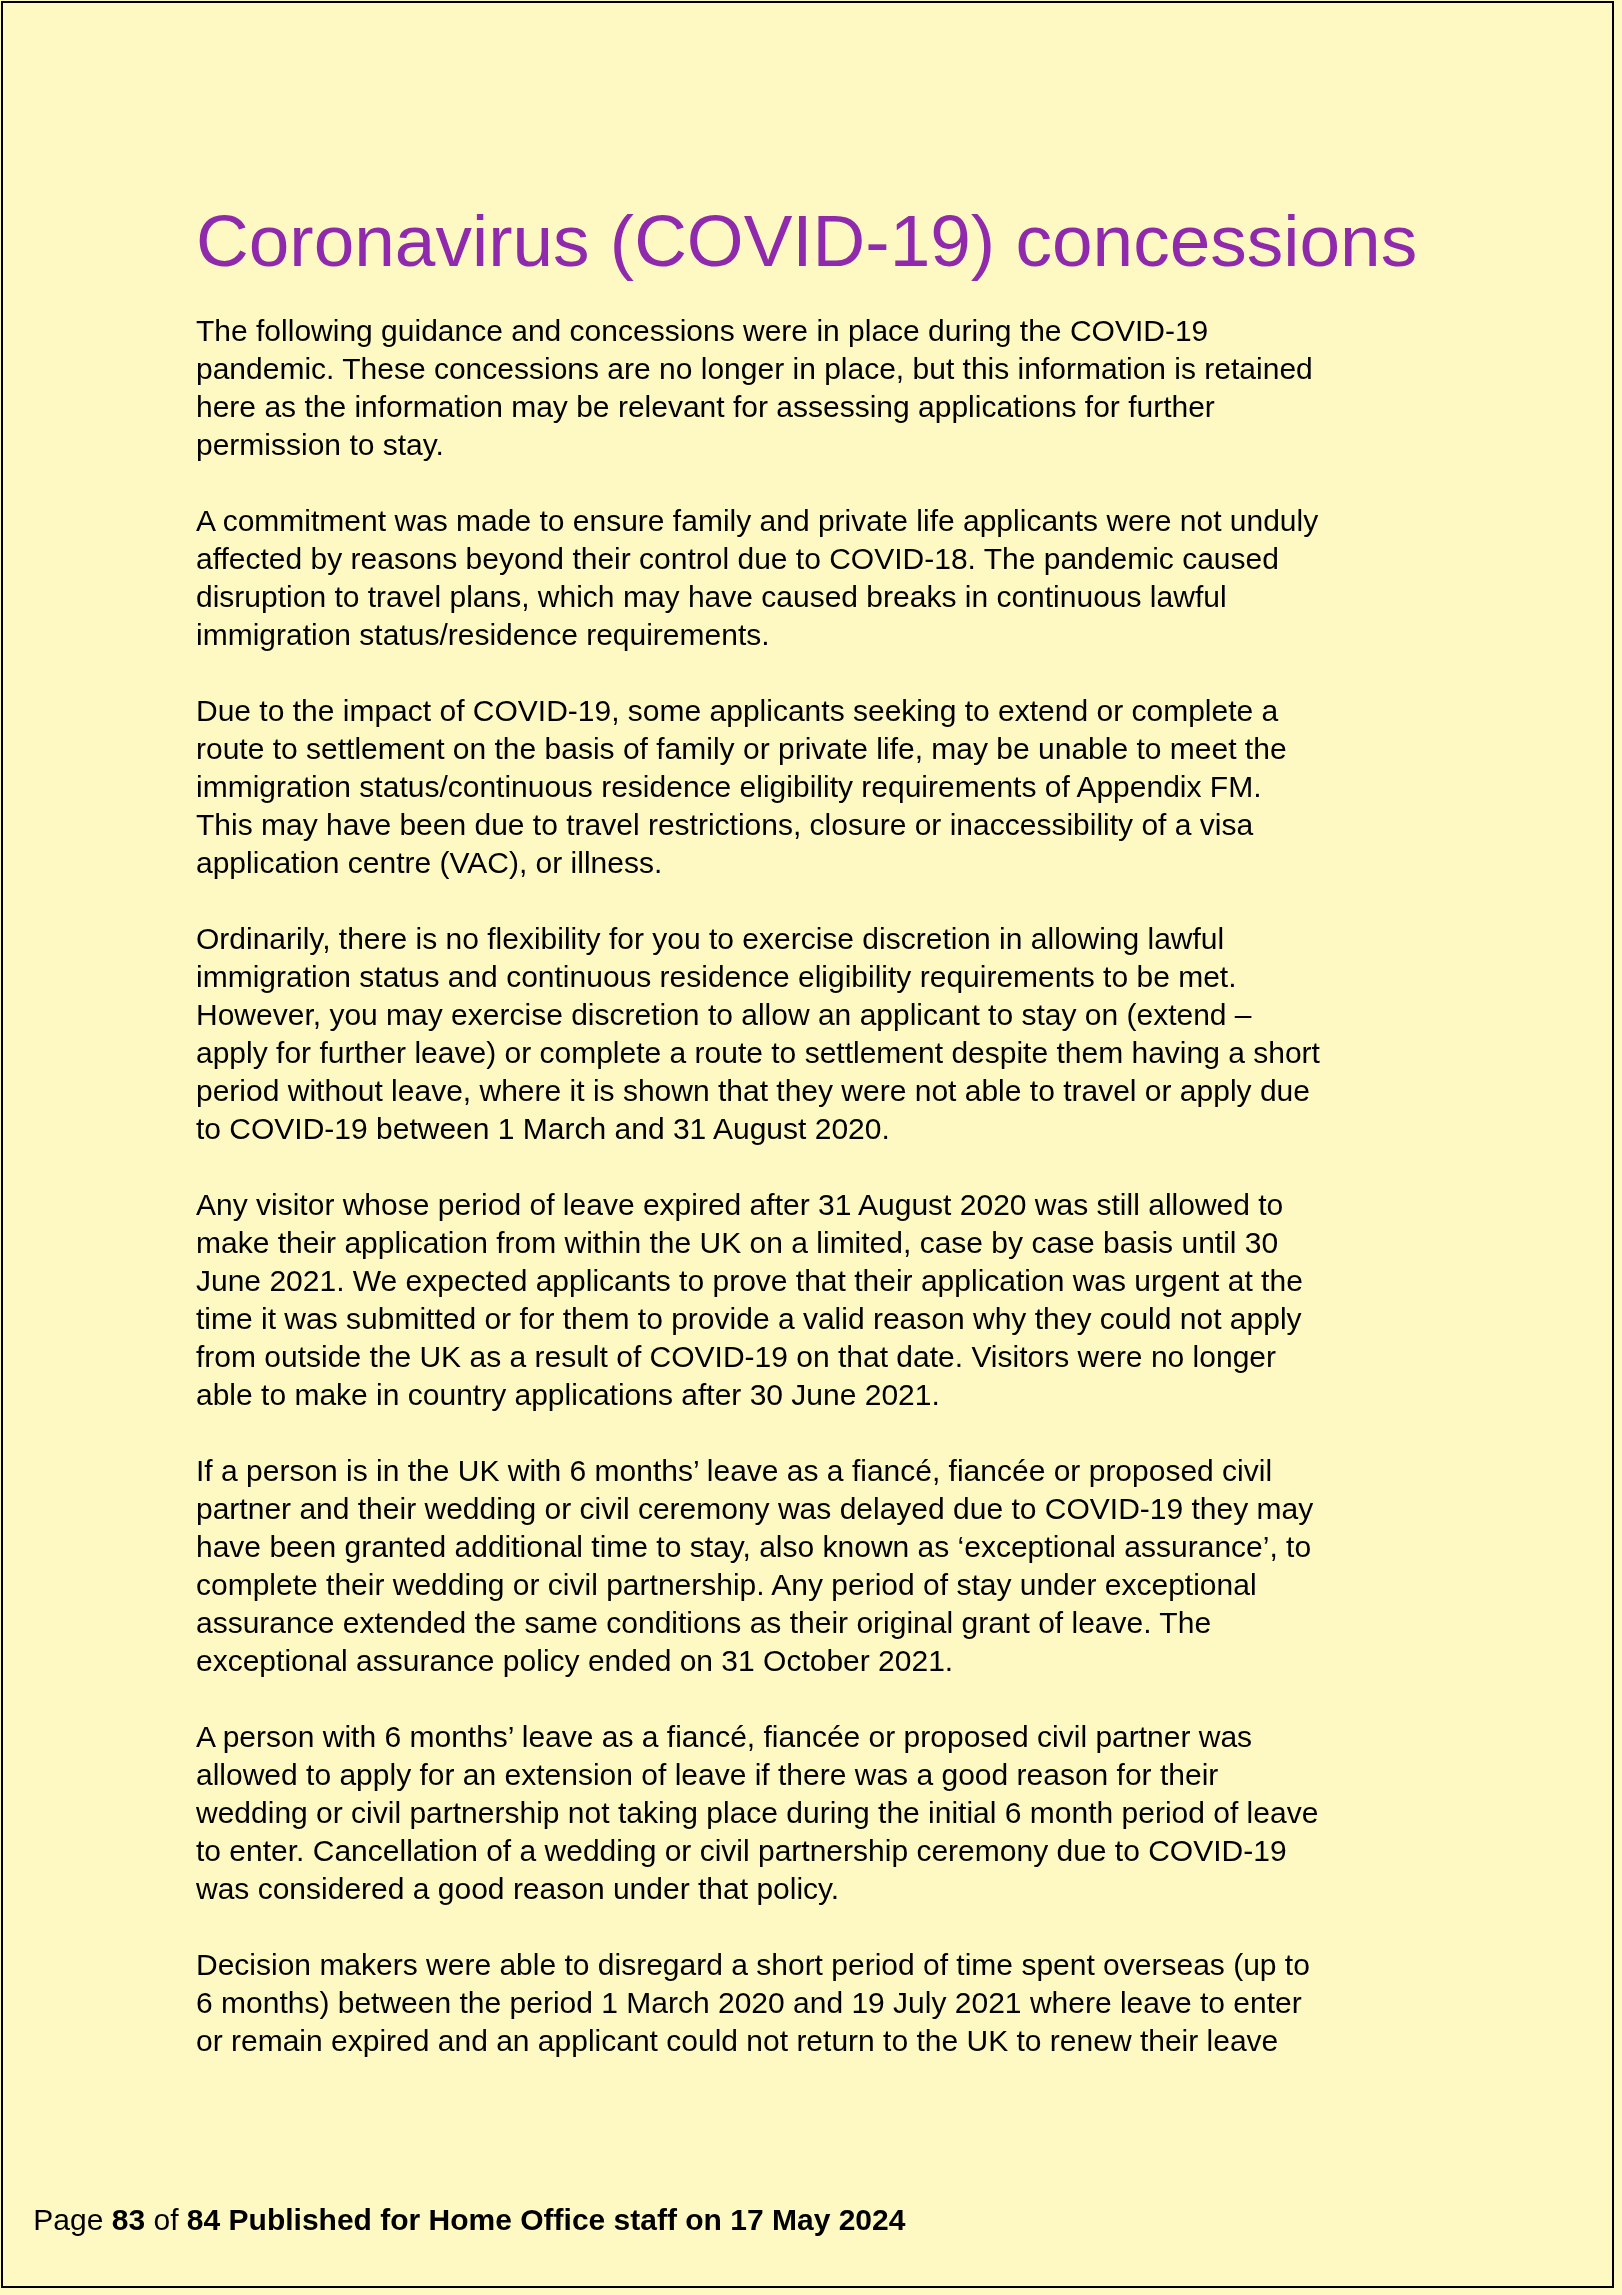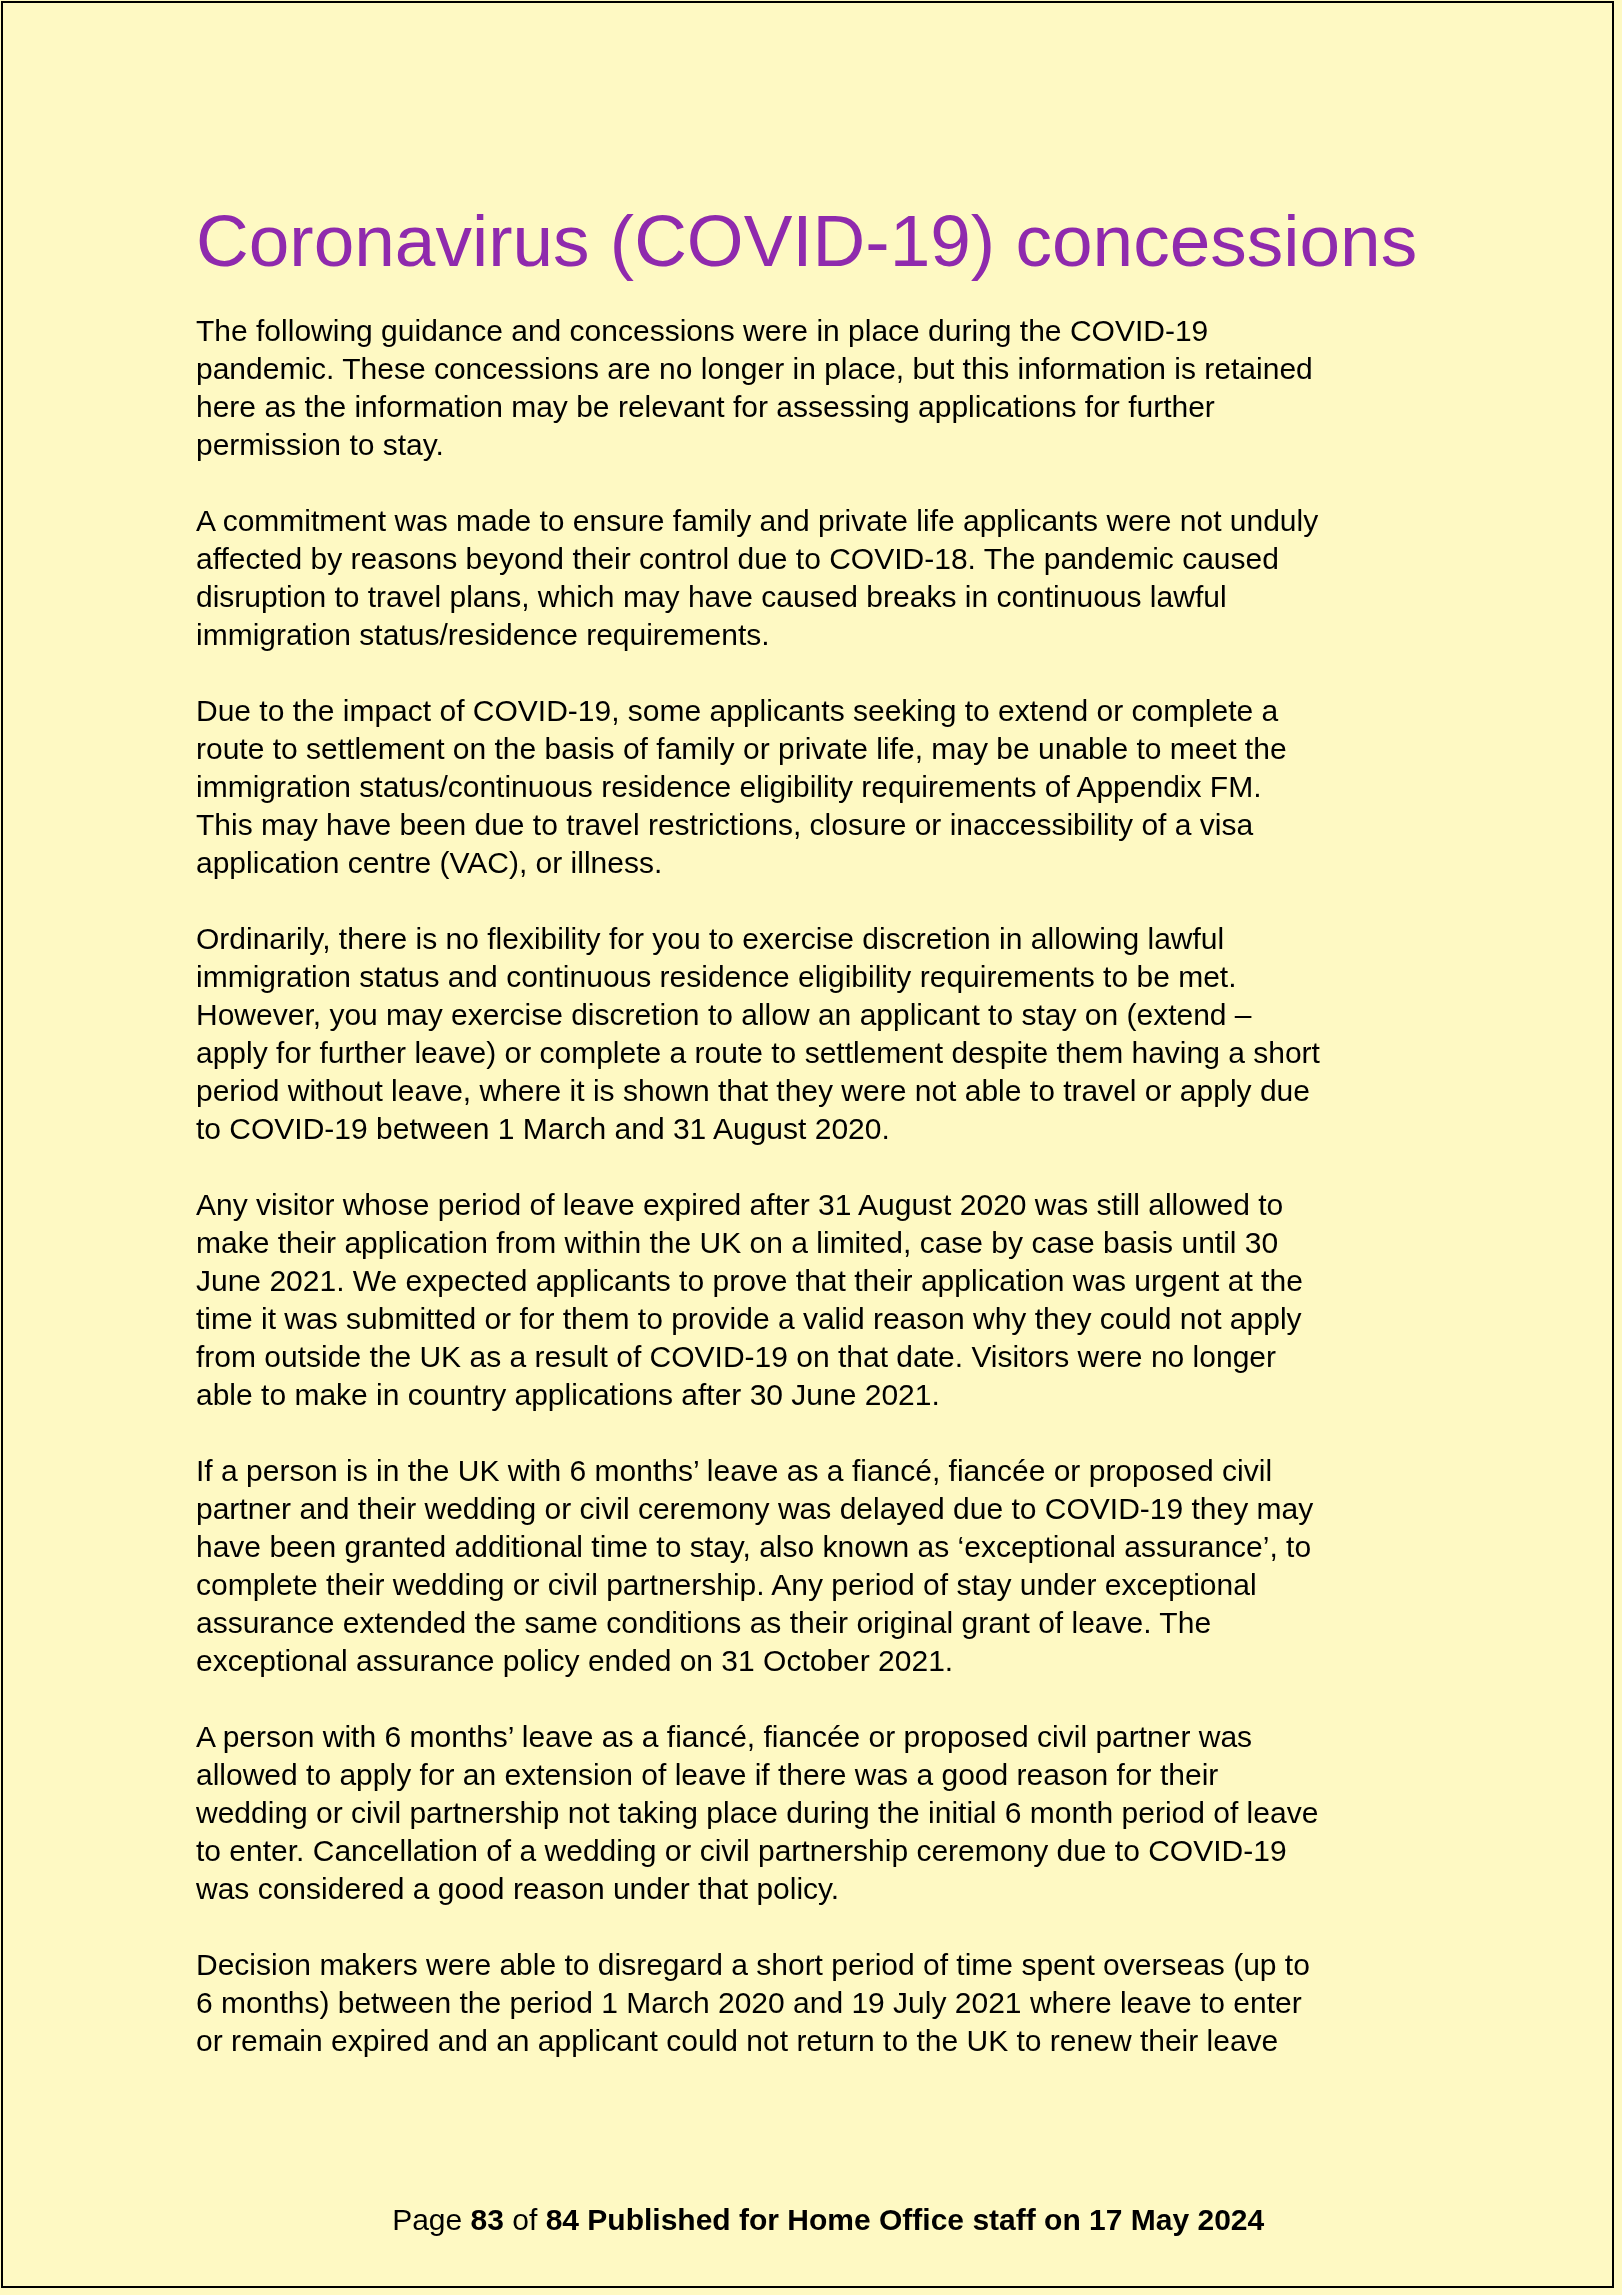--- a/index.html
+++ b/index.html
@@ -46,21 +46,21 @@
     white-space: pre-line;
   }
   .body-copy p:last-child {
     margin-bottom: 0;
   }
   .footer {
     position: absolute;
     left: 0;
     top: 2163px;
     width: 100%;
-    text-align: center;
+    text-align: left;
     font-size: 30px;
     line-height: 38px;
     white-space: pre-wrap;
   }
   .footer .bold {
     font-weight: 700;
   }
 </style>
 </head>
 <body>

